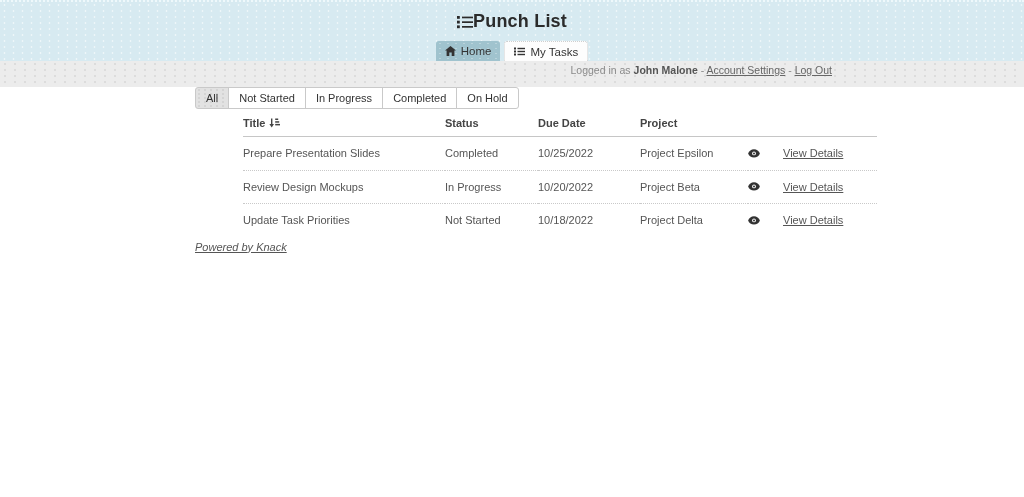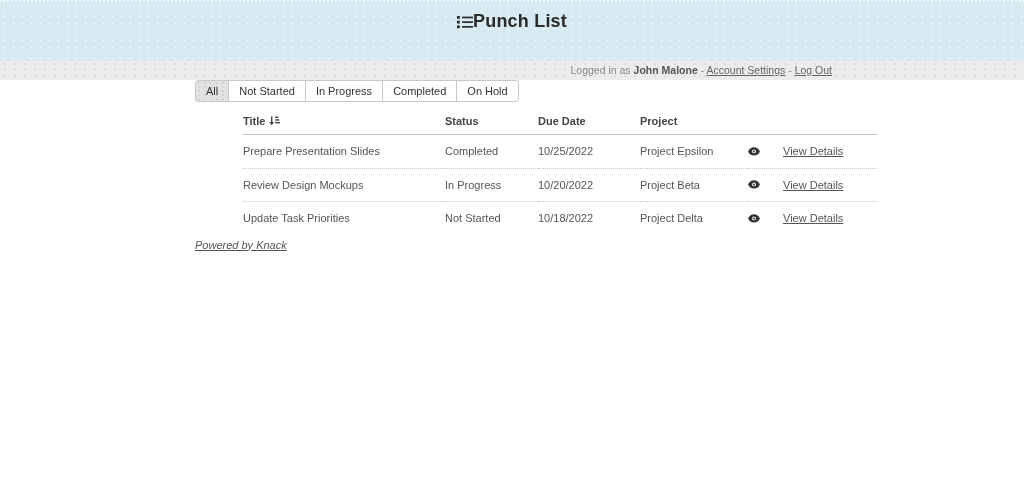--- a/index.html
+++ b/index.html
@@ -42,38 +42,38 @@
     background-size: 8px 5px;
   }
   .tab.inactive {
     background: #fdfdfd;
     border: 1px dotted #cfcfcf; border-bottom: none;
   }
   .icon { display: inline-flex; align-items: center; line-height: 0; }
 
   
   .user-bar {
-    height: 19px;
+    height: 26px;
     background-color: #ececec;
     background-image: radial-gradient(#dcdcdc 1px, rgba(0,0,0,0) 1.2px);
     background-size: 10px 6px;
   }
   .user-bar-inner {
     width: 640px; margin: 0 auto; text-align: right;
     font-size: 10.5px; color: #8a8a8a; line-height: 19px;
     white-space: nowrap;
   }
   .user-bar-inner b { color: #555; font-weight: 700; }
   .ulink { color: #666; text-decoration: underline; cursor: pointer; }
 
   
   .content { width: 634px; margin: 0 auto; }
   .page-heading { margin: 13px 0 7px; font-size: 16px; font-weight: 500; color: #333; }
 
-  .filters { display: inline-flex; margin-bottom: 5px; }
+  .filters { display: inline-flex; }
   .fbtn {
     font-family: "Liberation Sans", sans-serif;
     font-size: 11px; color: #333; background: #fff;
     border: 1px solid #c9c9c9; padding: 4px 10px; margin-left: -1px;
     cursor: pointer; line-height: 12px;
   }
   .fbtn:first-child { border-radius: 3px 0 0 3px; margin-left: 0; }
   .fbtn:last-child { border-radius: 0 3px 3px 0; text-align: center; }
   .fbtn.active {
     background-color: #e2e2e2;
@@ -119,20 +119,45 @@
             <rect x="0" y="10.4" width="2.8" height="2.8"></rect>
             <rect x="5" y="1.6" width="11" height="1.7"></rect>
             <rect x="5" y="6.3" width="11" height="1.7"></rect>
             <rect x="5" y="11" width="11" height="1.7"></rect>
           </g>
         </svg>
       </span>
       <h1 class="app-title">Punch List</h1>
     </div>
 
+    <nav class="tabs">
+      <div class="tab active">
+        <span class="icon">
+          <svg width="11" height="10" viewBox="0 0 11 10">
+            <path d="M5.5 0 L0 4.6 H1.6 V10 H4.3 V6.4 H6.7 V10 H9.4 V4.6 H11 Z" fill="#333"></path>
+          </svg>
+        </span>
+        <span>Home</span>
+      </div>
+      <div class="tab inactive">
+        <span class="icon">
+          <svg width="11" height="9" viewBox="0 0 11 9">
+            <g fill="#333">
+              <rect x="0" y="0.5" width="2" height="2"></rect>
+              <rect x="0" y="3.5" width="2" height="2"></rect>
+              <rect x="0" y="6.5" width="2" height="2"></rect>
+              <rect x="3.5" y="0.8" width="7.5" height="1.4"></rect>
+              <rect x="3.5" y="3.8" width="7.5" height="1.4"></rect>
+              <rect x="3.5" y="6.8" width="7.5" height="1.4"></rect>
+            </g>
+          </svg>
+        </span>
+        <span>My Tasks</span>
+      </div>
+    </nav>
   </header>
 
   <div class="user-bar">
     <div class="user-bar-inner">
       <span>Logged in as</span>
       <b>John Malone</b>
       <span>-</span>
       <a class="ulink">Account Settings</a>
       <span>-</span>
       <a class="ulink">Log Out</a>

